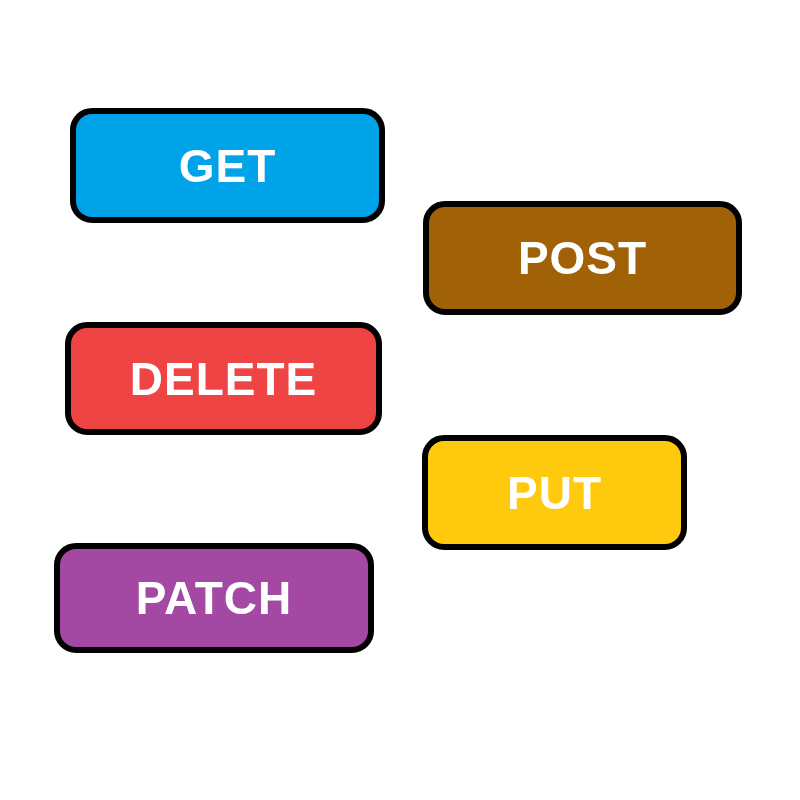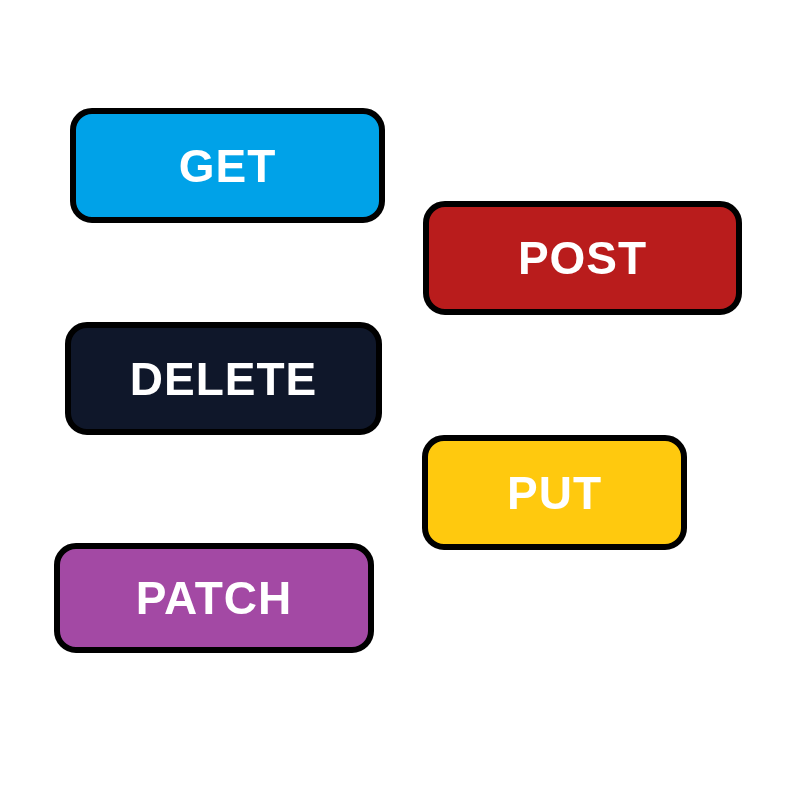--- a/index.html
+++ b/index.html
@@ -41,25 +41,25 @@
 </style>
 </head>
 <body>
 
 <div class="canvas">
 
   <div class="http-btn btn-get" style="background-color: rgb(0, 162, 232);">
     <span class="btn-label">GET</span>
   </div>
 
-  <div class="http-btn btn-post" style="background-color: #b91c1c;">
+  <div class="http-btn btn-post" style="background-color: #a16207;">
     <span class="btn-label">POST</span>
   </div>
 
-  <div class="http-btn btn-delete" style="background-color: #0f172a;">
+  <div class="http-btn btn-delete" style="background-color: #ef4444;">
     <span class="btn-label">DELETE</span>
   </div>
 
   <div class="http-btn btn-put" style="background-color: rgb(255, 201, 14);">
     <span class="btn-label">PUT</span>
   </div>
 
   <div class="http-btn btn-patch" style="background-color: rgb(163, 73, 164);">
     <span class="btn-label">PATCH</span>
   </div>

